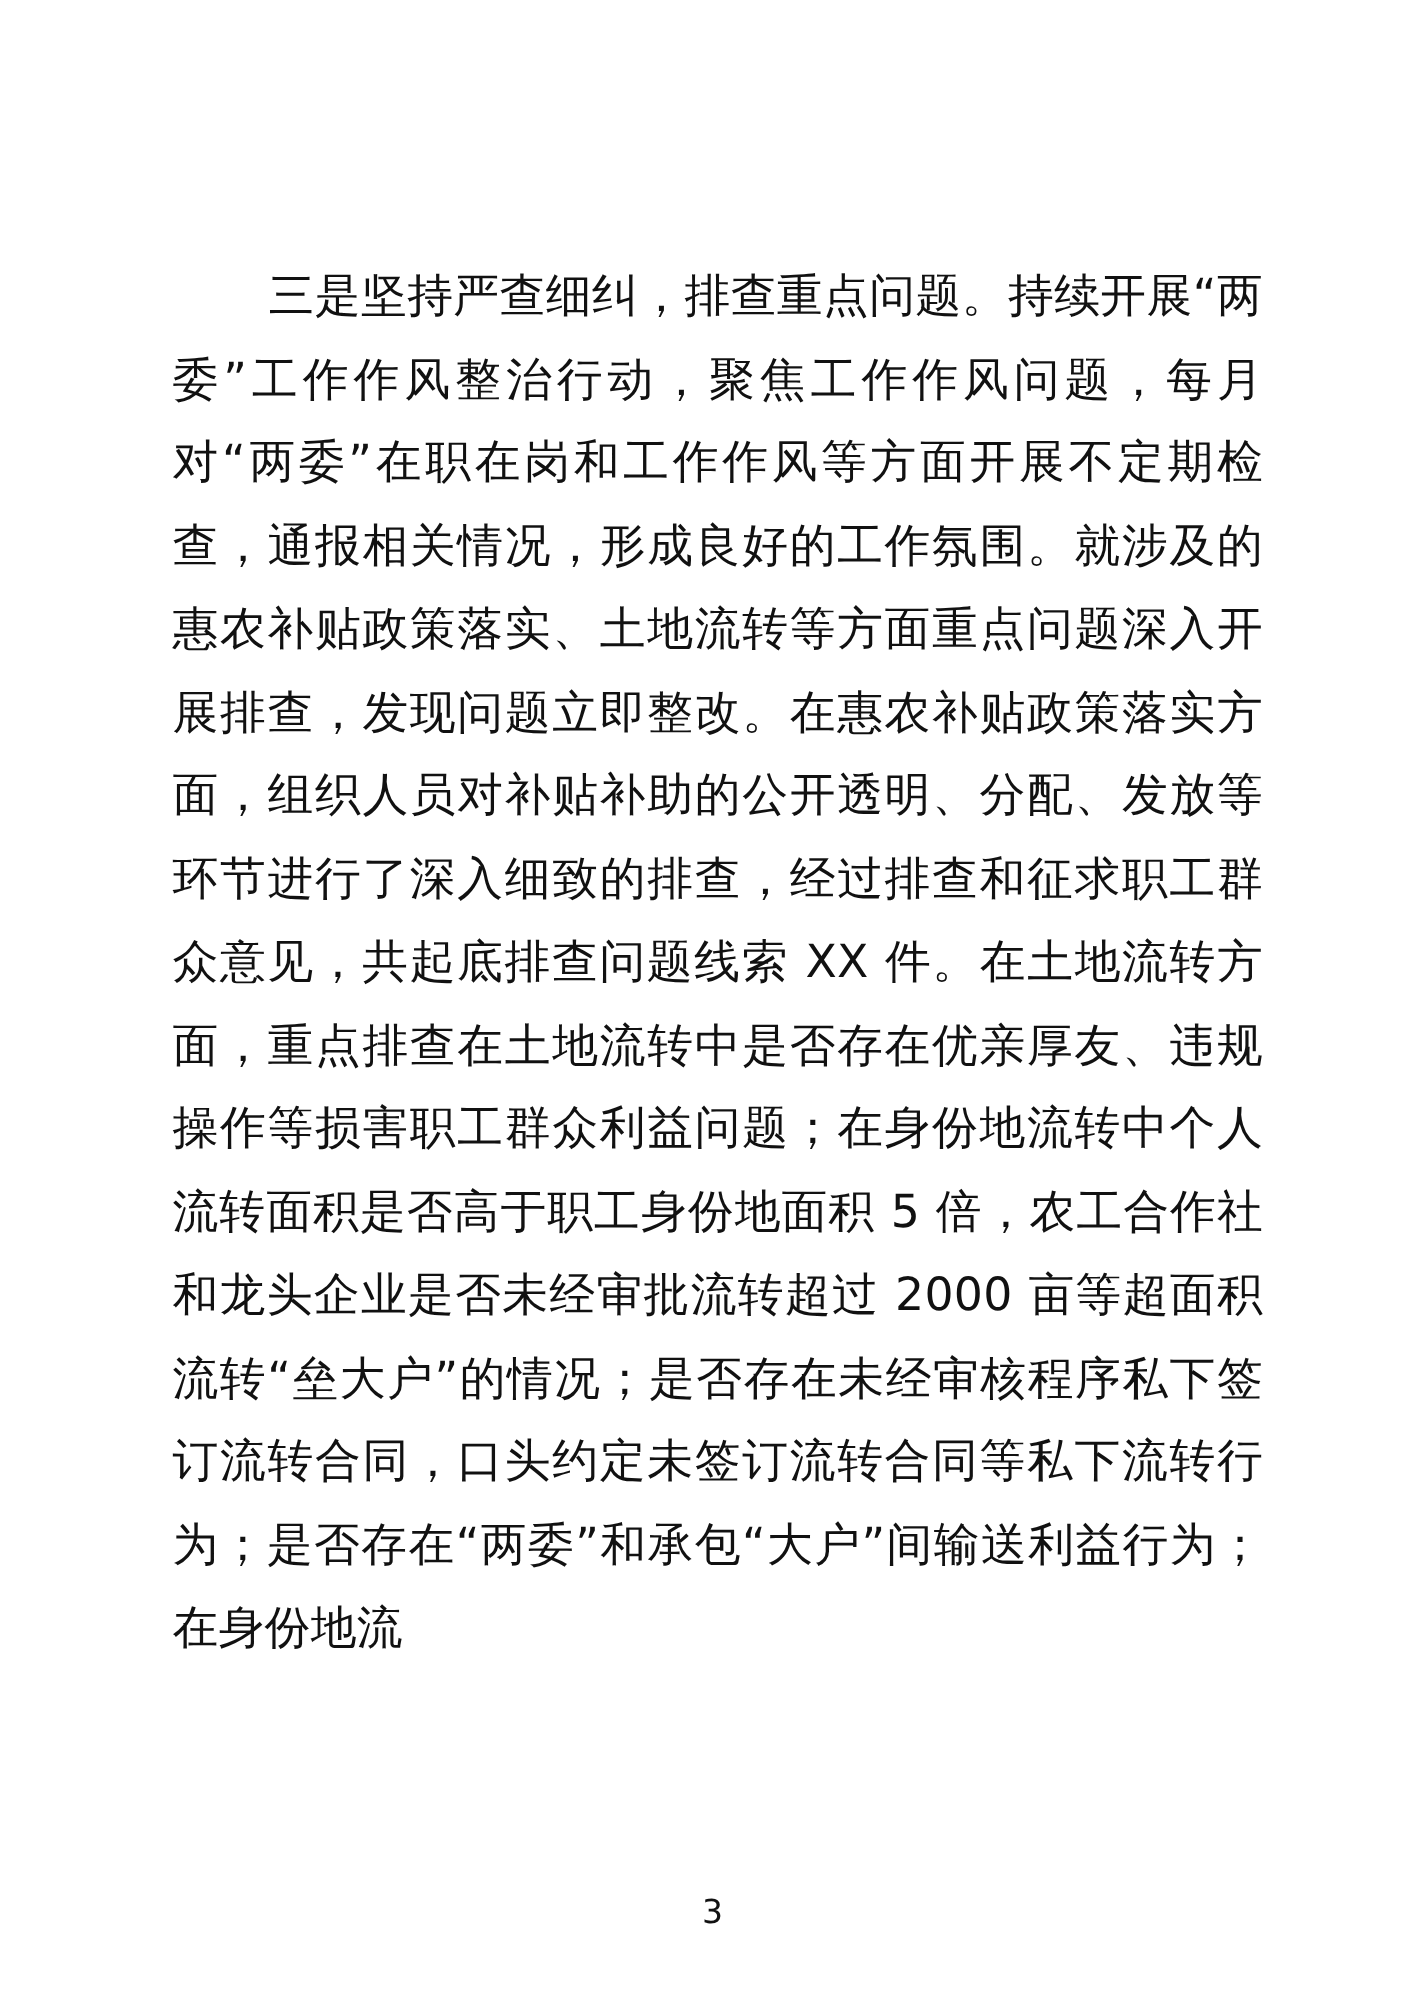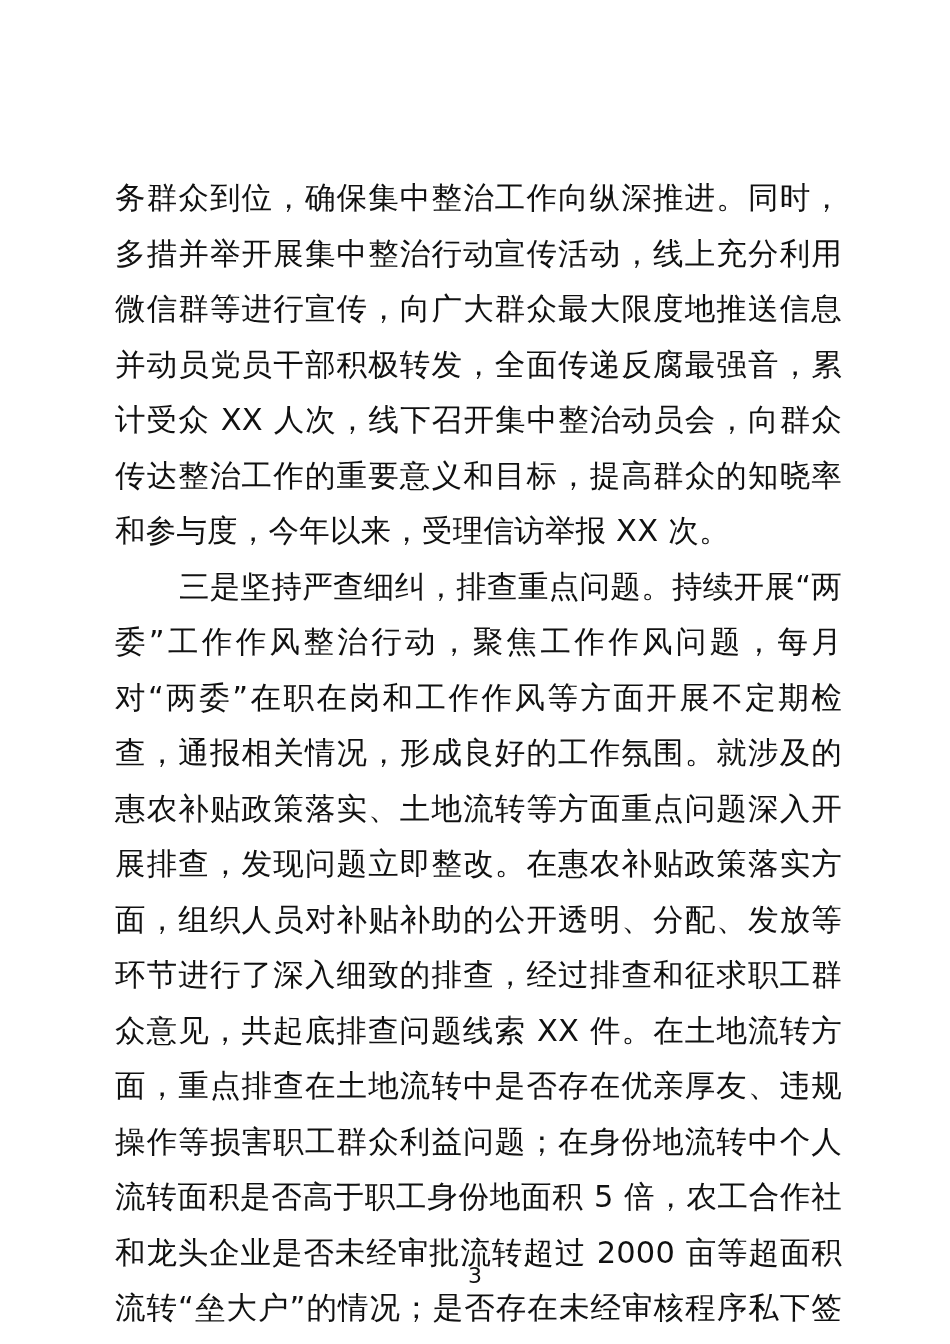--- a/index.html
+++ b/index.html
@@ -47,17 +47,16 @@
     font-size: 22px;
     color: #111111;
     font-family: "DejaVu Sans", "Liberation Sans", sans-serif;
   }
 </style>
 </head>
 <body>
 
 <div class="page">
   <div class="body-text">
-    <p class="para"><span>务群众到位，确保集中整治工作向纵深推进。同时，多措并举开展集中整治行动宣传活动，线上充分利用微信群等进行宣传，向广大群众最大限度地推送信息并动员党员干部积极转发，全面传递反腐最强音，累计受众 XX 人次，线下召开集中整治动员会，向群众传达整治工作的重要意义和目标，提高群众的知晓率和参与度，今年以来，受理信访举报 XX 次。</span></p>
     <p class="para indent"><span class="bold">三是坚持严查细纠，排查重点问题。</span><span>持续开展“两委”工作作风整治行动，聚焦工作作风问题，每月对“两委”在职在岗和工作作风等方面开展不定期检查，通报相关情况，形成良好的工作氛围。就涉及的惠农补贴政策落实、土地流转等方面重点问题深入开展排查，发现问题立即整改。在惠农补贴政策落实方面，组织人员对补贴补助的公开透明、分配、发放等环节进行了深入细致的排查，经过排查和征求职工群众意见，共起底排查问题线索 XX 件。在土地流转方面，重点排查在土地流转中是否存在优亲厚友、违规操作等损害职工群众利益问题；在身份地流转中个人流转面积是否高于职工身份地面积 5 倍，农工合作社和龙头企业是否未经审批流转超过 2000 亩等超面积流转“垒大户”的情况；是否存在未经审核程序私下签订流转合同，口头约定未签订流转合同等私下流转行为；是否存在“两委”和承包“大户”间输送利益行为；在身份地流</span></p>
   </div>
   <div class="page-number">3</div>
 </div>
 
 </body></html>

